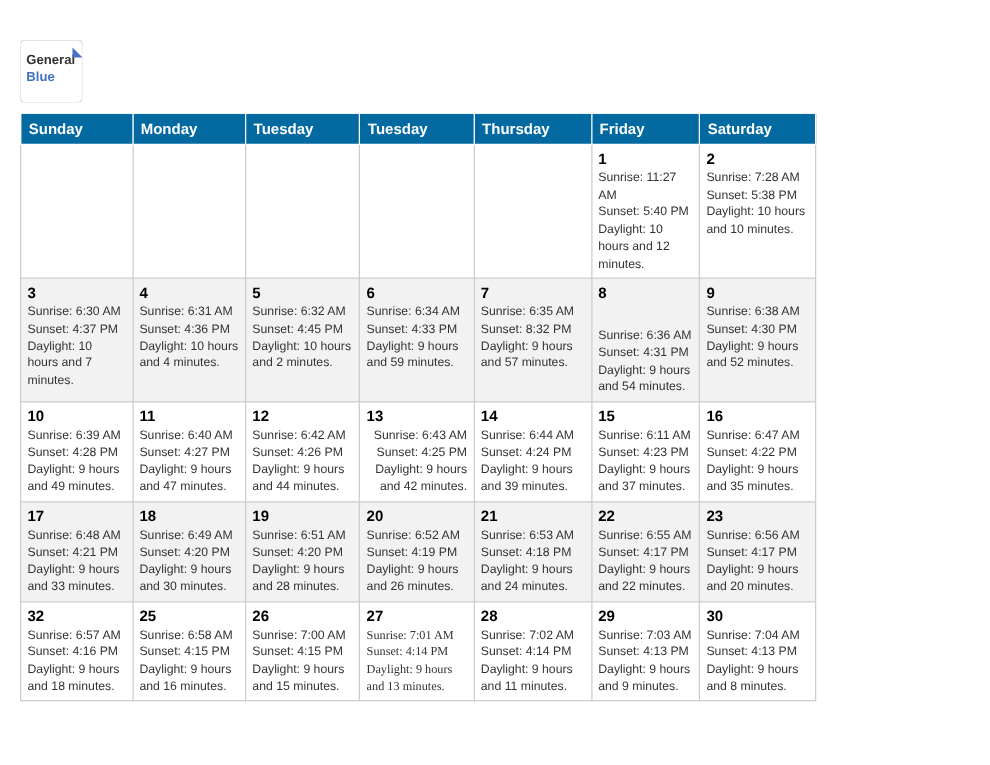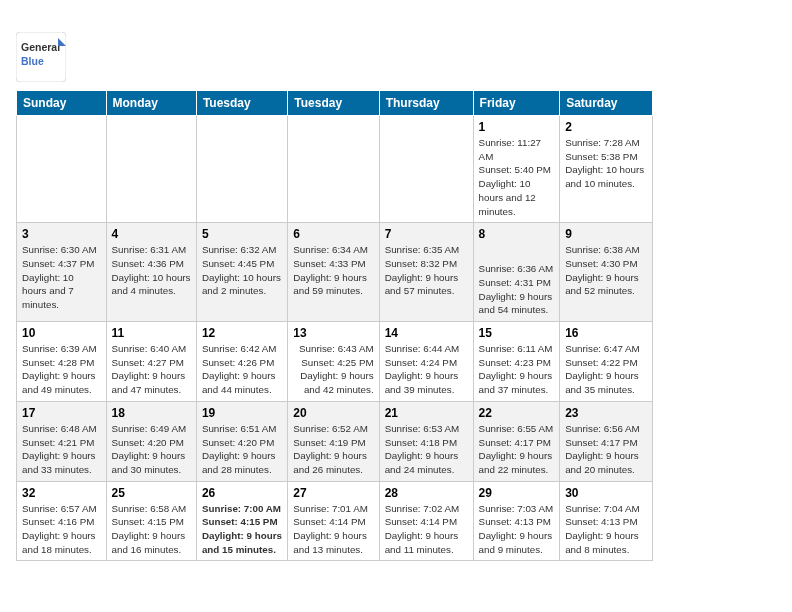--- a/index.html
+++ b/index.html
@@ -266,27 +266,27 @@
 Daylight: 9 hours and 18 minutes.</div>
           </td>
           <td>
             <span class="day-num">25</span>
             <div class="day-info" style="white-space: pre-line;">Sunrise: 6:58 AM
 Sunset: 4:15 PM
 Daylight: 9 hours and 16 minutes.</div>
           </td>
           <td>
             <span class="day-num">26</span>
-            <div class="day-info" style="white-space: pre-line; font-weight: bold;">Sunrise: 7:00 AM
+            <div class="day-info" style="white-space: pre-line;">Sunrise: 7:00 AM
 Sunset: 4:15 PM
 Daylight: 9 hours and 15 minutes.</div>
           </td>
           <td>
             <span class="day-num">27</span>
-            <div class="day-info" style="white-space: pre-line;">Sunrise: 7:01 AM
+            <div class="day-info" style="white-space: pre-line; font-family: Liberation Serif, serif;">Sunrise: 7:01 AM
 Sunset: 4:14 PM
 Daylight: 9 hours and 13 minutes.</div>
           </td>
           <td>
             <span class="day-num">28</span>
             <div class="day-info" style="white-space: pre-line;">Sunrise: 7:02 AM
 Sunset: 4:14 PM
 Daylight: 9 hours and 11 minutes.</div>
           </td>
           <td>

